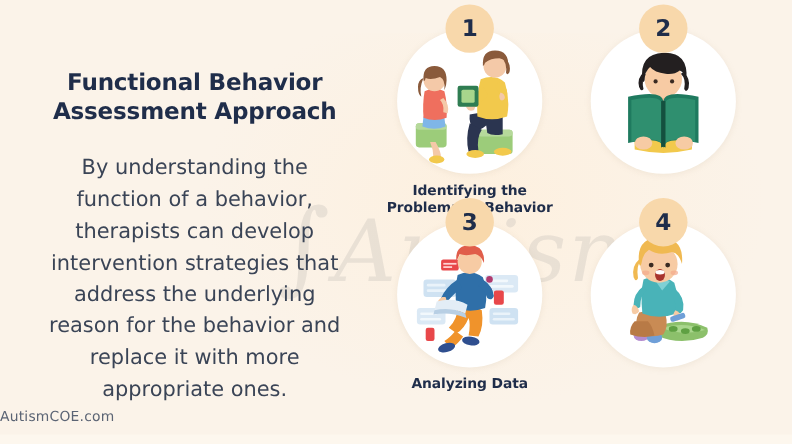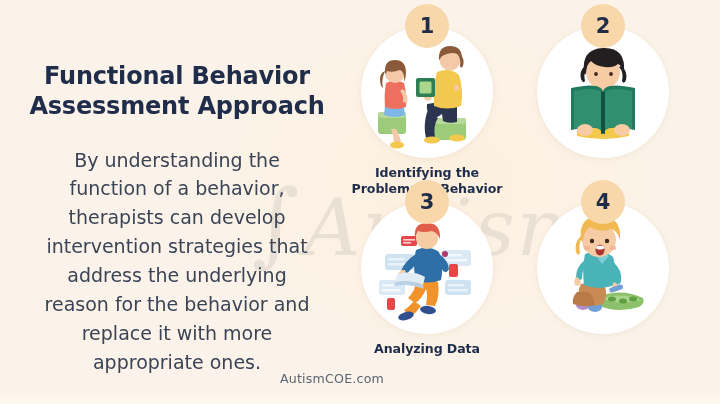--- a/index.html
+++ b/index.html
@@ -66,21 +66,21 @@
   .left-col {
     position: absolute;
     left: 22px;
     top: 62px;
     width: 310px;
     text-align: center;
   }
   .title {
     font-family: "DejaVu Sans", sans-serif;
     font-weight: bold;
-    font-size: 24px;
+    font-size: 21px;
     line-height: 1.24;
     color: #1f2d4a;
     letter-spacing: -0.2px;
     margin: 0 0 24px 0;
     padding: 0 6px;
   }
   .body-copy {
     font-family: "DejaVu Sans", sans-serif;
     font-size: 19px;
     line-height: 1.52;
@@ -158,21 +158,20 @@
     letter-spacing: -0.1px;
     padding: 0 4px;
   }
 
   
   .footer {
     position: absolute;
     left: 0;
     top: 371px;
     width: 664px;
-    text-align: center;
     font-family: "DejaVu Sans", sans-serif;
     font-size: 12.6px;
     color: #5b6474;
     letter-spacing: 0.2px;
   }
 </style>
 </head>
 <body>
 
 <div id="poster">

